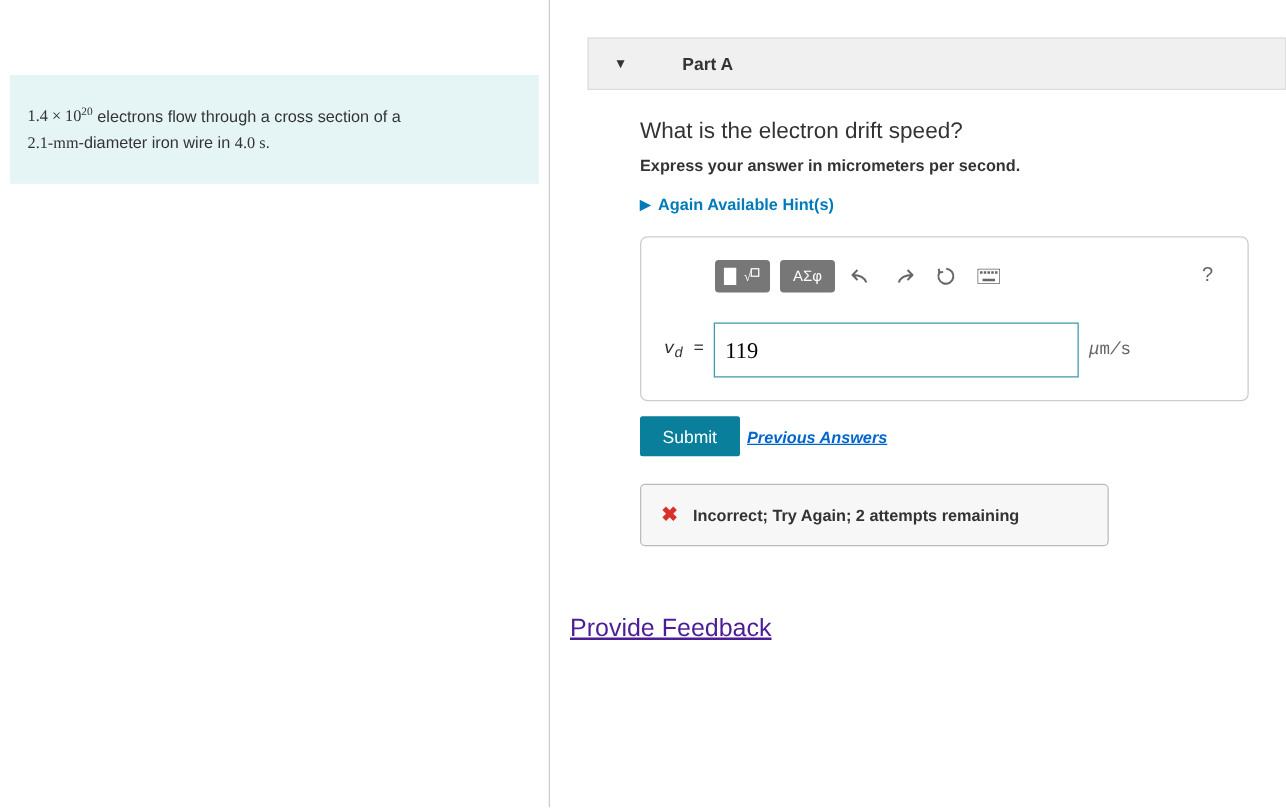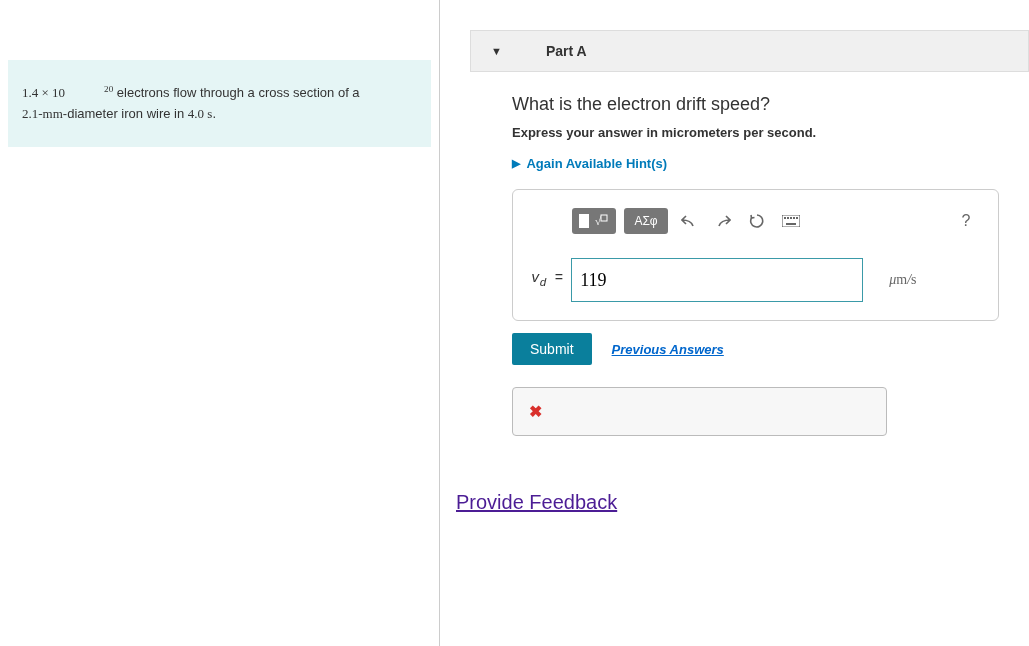--- a/index.html
+++ b/index.html
@@ -17,29 +17,29 @@
 .hints-link { color: #007bba; font-weight: bold; font-size: 13px; cursor: pointer; display: flex; align-items: center; gap: 6px; margin-bottom: 18px; }
 .hints-link .tri { color: #007bba; font-size: 11px; }
 .answer-box { border: 1px solid #ccc; border-radius: 6px; padding: 18px; margin-bottom: 12px; }
 .toolbar { display: flex; align-items: center; gap: 6px; margin-bottom: 24px; padding-left: 40px; }
 .tool-btn { background: #777; color: #fff; border: none; width: 44px; height: 26px; display: flex; align-items: center; justify-content: center; font-size: 12px; cursor: pointer; border-radius: 3px; margin: 0 1px; }
 .tool-icon { background: transparent; color: #666; border: none; width: 28px; height: 26px; display: flex; align-items: center; justify-content: center; font-size: 14px; cursor: pointer; }
 .spacer { flex: 1; }
 .input-row { display: flex; align-items: center; gap: 8px; }
 .var-label { font-style: italic; font-family: Liberation Mono, monospace; font-size: 14px; color: #333; }
 .answer-input { border: 1px solid #3a9aa8; padding: 5px 8px; font-size: 18px; width: 292px; height: 44px; font-family: 'Times New Roman', serif; }
-.unit-label { font-style: italic; font-family: Liberation Serif, serif; font-size: 14px; color: #666; margin-left: 18px; }
-.button-row { display: flex; align-items: center; gap: 20px; margin-bottom: 22px; }
+.unit-label { font-style: italic; font-family: Liberation Mono, monospace; font-size: 14px; color: #666; }
+.button-row { display: flex; align-items: center; gap: 6px; margin-bottom: 22px; }
 .submit-btn { background: #0a7f9c; color: #fff; border: none; padding: 8px 18px; font-size: 14px; cursor: pointer; border-radius: 2px; }
 .prev-answers { color: #0066cc; font-weight: bold; font-size: 13px; text-decoration: underline; cursor: pointer; font-style: italic; }
 .feedback-box { border: 1px solid #bbb; border-radius: 4px; padding: 14px 16px; display: flex; align-items: center; gap: 12px; background: #f7f7f7; width: 375px; }
 .feedback-icon { color: #d9302c; font-size: 16px; font-weight: bold; }
 .feedback-text { font-weight: bold; font-size: 13px; }
 .provide-feedback { color: #4c1d95; font-size: 20px; text-decoration: underline; cursor: pointer; margin-top: 55px; display: inline-block; margin-left: -14px; }
-sup { font-size: 0.7em; margin-left: 39px; }
+sup { font-size: 0.7em; }
 .math { font-family: Georgia, 'Times New Roman', serif; }
 svg { display: block; }
 </style>
 </head>
 <body>
 
 <div class="container">
   <div class="left-pane">
     <div class="problem-box">
       <span class="math"><span>1.4</span> × <span>10</span><sup>20</sup></span><span> electrons flow through a cross section of a </span><br>
@@ -110,18 +110,19 @@
         </div>
       </div>
 
       <div class="button-row">
         <button class="submit-btn">Submit</button>
         <a class="prev-answers">Previous Answers</a>
       </div>
 
       <div class="feedback-box">
         <span class="feedback-icon">✖</span>
+        <span class="feedback-text">Incorrect; Try Again; 2 attempts remaining</span>
       </div>
 
     </div>
     <a class="provide-feedback">Provide Feedback</a>
   </div>
 </div>
 
 </body></html>

